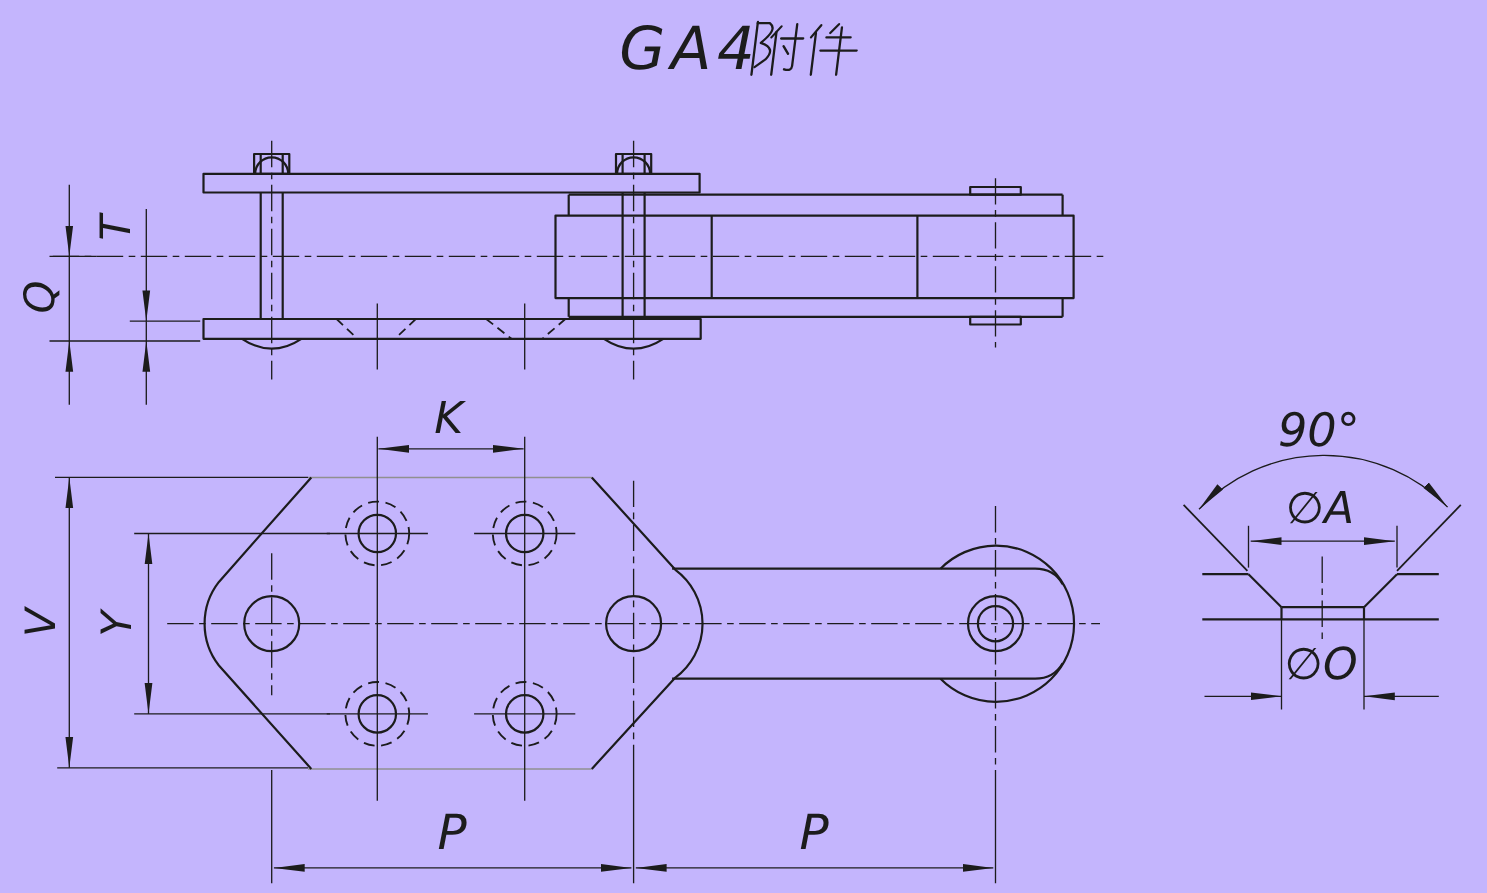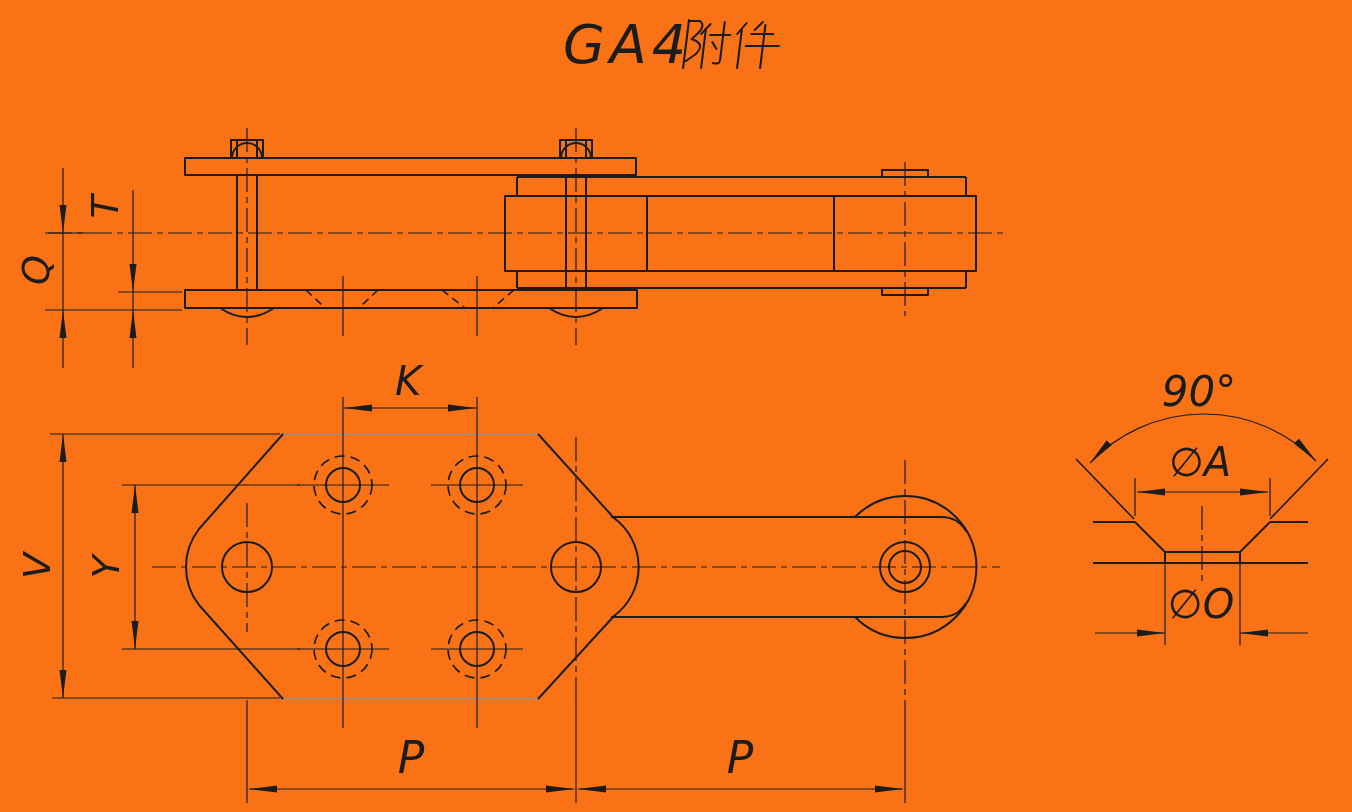--- a/index.html
+++ b/index.html
@@ -1,16 +1,16 @@
 <!DOCTYPE html>
 <html><head>
 <meta charset="utf-8">
 <style>
   html,body{margin:0;padding:0;background:#fff;}
-  #stage{position:relative;width:1352px;height:812px;background:#f97316;overflow:hidden;
+  #stage{position:relative;width:1352px;height:812px;background:#c4b5fd;overflow:hidden;
          font-family:"DejaVu Sans",sans-serif;}
   svg{display:block;}
   .ol{stroke:#1c1c1c;stroke-width:2;fill:none;stroke-linejoin:round;}
   .med{stroke:#1c1c1c;stroke-width:1.6;fill:none;}
   .thin{stroke:#1c1c1c;stroke-width:1.2;fill:none;}
   .gray{stroke:#909090;stroke-width:1.4;fill:none;}
   .cl{stroke:#1c1c1c;stroke-width:1.2;fill:none;stroke-dasharray:24 5 6 5;}
   .hid{stroke:#1c1c1c;stroke-width:1.7;fill:none;stroke-dasharray:10 6;}
   .hidf{stroke:#1c1c1c;stroke-width:1.6;fill:none;stroke-dasharray:8 5;}
   .dim-line{marker-start:url(#arr);marker-end:url(#arr);}

